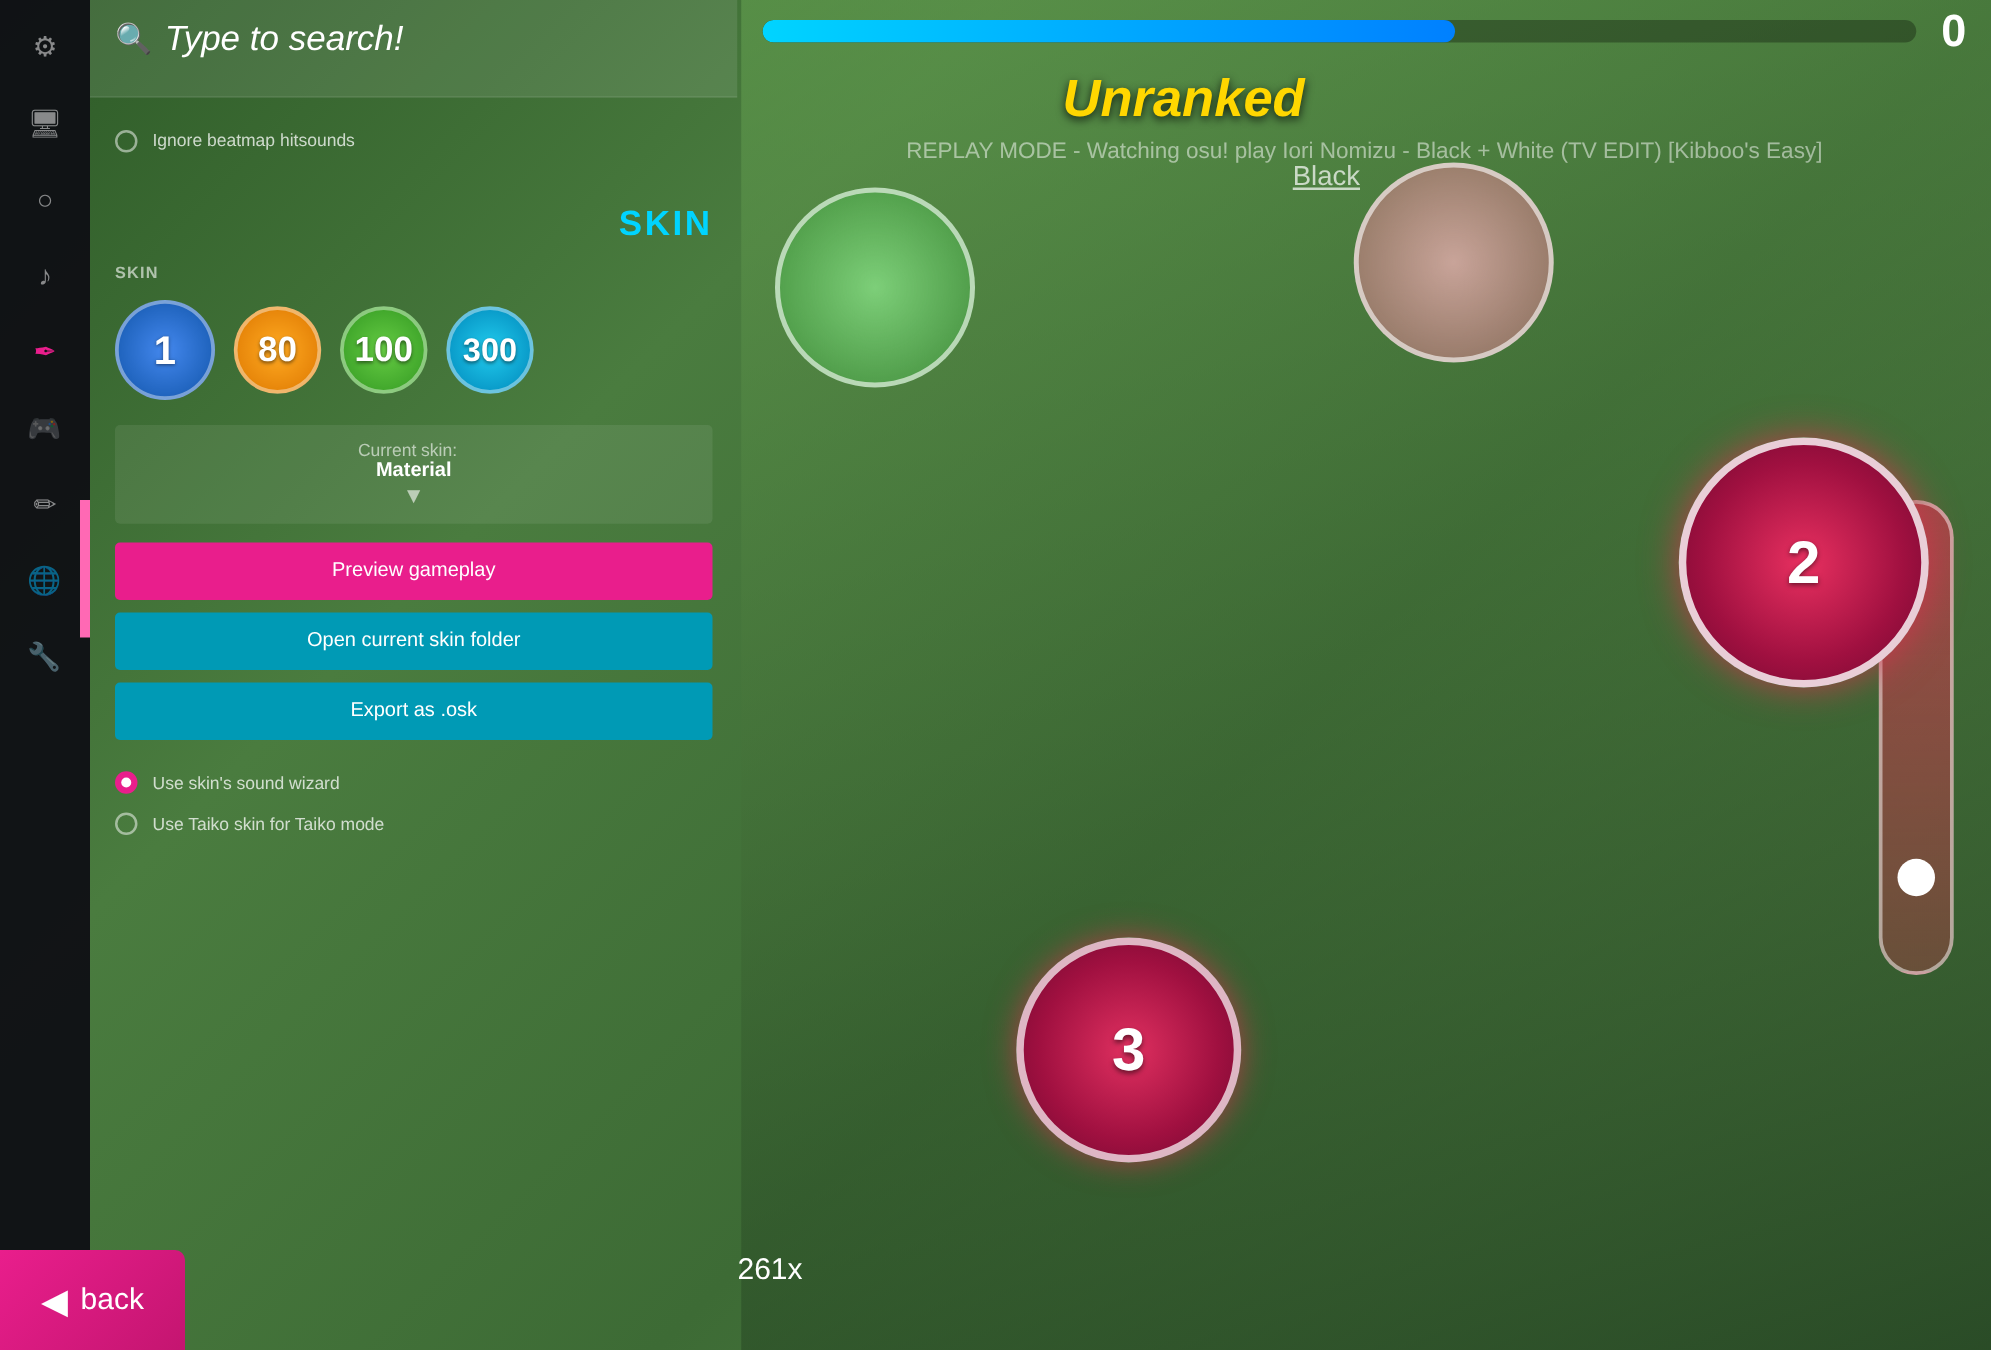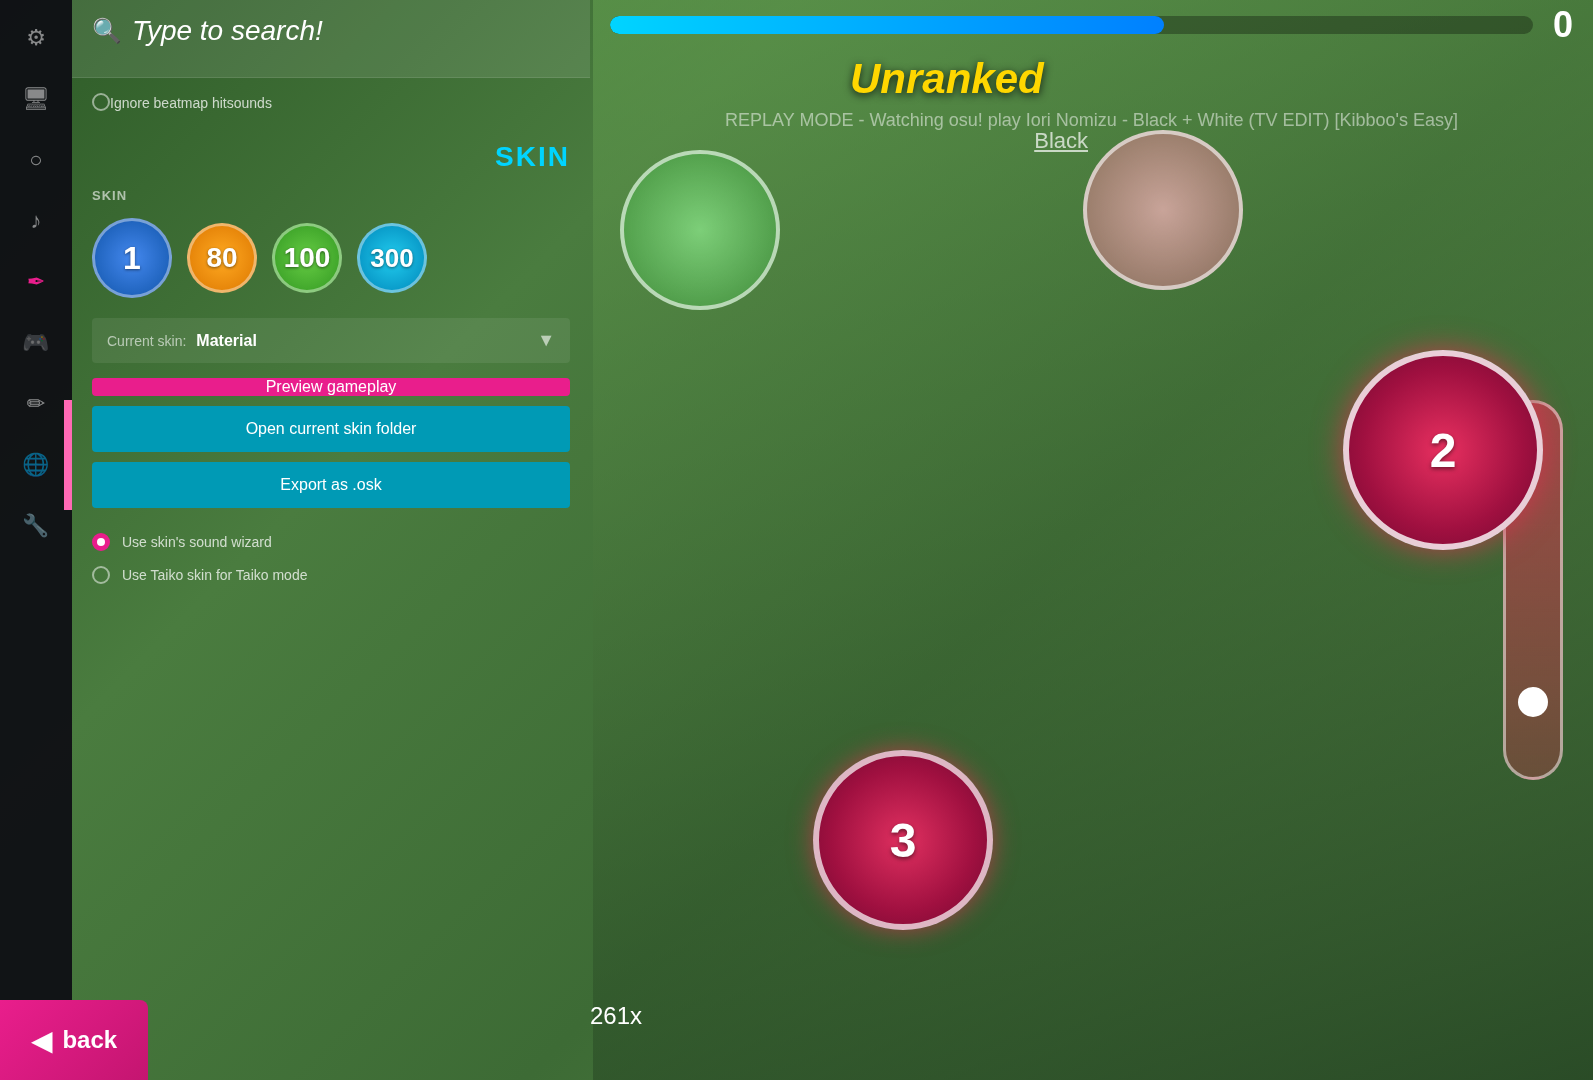--- a/index.html
+++ b/index.html
@@ -347,40 +347,42 @@
 
     
     .skin-dropdown-row {
       display: flex;
       align-items: center;
       background: rgba(255,255,255,0.08);
       border-radius: 4px;
       padding: 12px 15px;
       margin-bottom: 15px;
       cursor: pointer;
+      flex-direction: column;
     }
     .skin-dropdown-label {
       color: rgba(255,255,255,0.6);
       font-size: 14px;
       margin-right: 10px;
     }
     .skin-dropdown-value {
       color: white;
       font-size: 16px;
       flex: 1;
       font-weight: bold;
     }
     .dropdown-arrow {
       color: rgba(255,255,255,0.6);
       font-size: 18px;
     }
 
     
     .btn-pink {
       width: 100%;
+      padding: 14px;
       background: #e91e8c;
       border: none;
       border-radius: 4px;
       color: white;
       font-size: 16px;
       cursor: pointer;
       margin-bottom: 10px;
       text-align: center;
     }
     .btn-teal {
@@ -447,28 +449,29 @@
       z-index: 30;
       border-radius: 0 8px 0 0;
     }
     .back-arrow {
       color: white;
       font-size: 28px;
     }
     .back-label {
       color: white;
       font-size: 24px;
-      font-weight: bold;
+      font-weight: normal;
     }
 
     
     .top-option-row {
-      padding: 15px 20px;
-      display: flex;
-      align-items: flex-end;
+      padding: 26px 20px;
+      display: flex;
+      align-items: flex-start;
+      gap: 12px;
     }
 
     
     .combo-counter {
       position: absolute;
       bottom: 50px;
       left: 590px;
       color: white;
       font-size: 24px;
       font-weight: normal;

